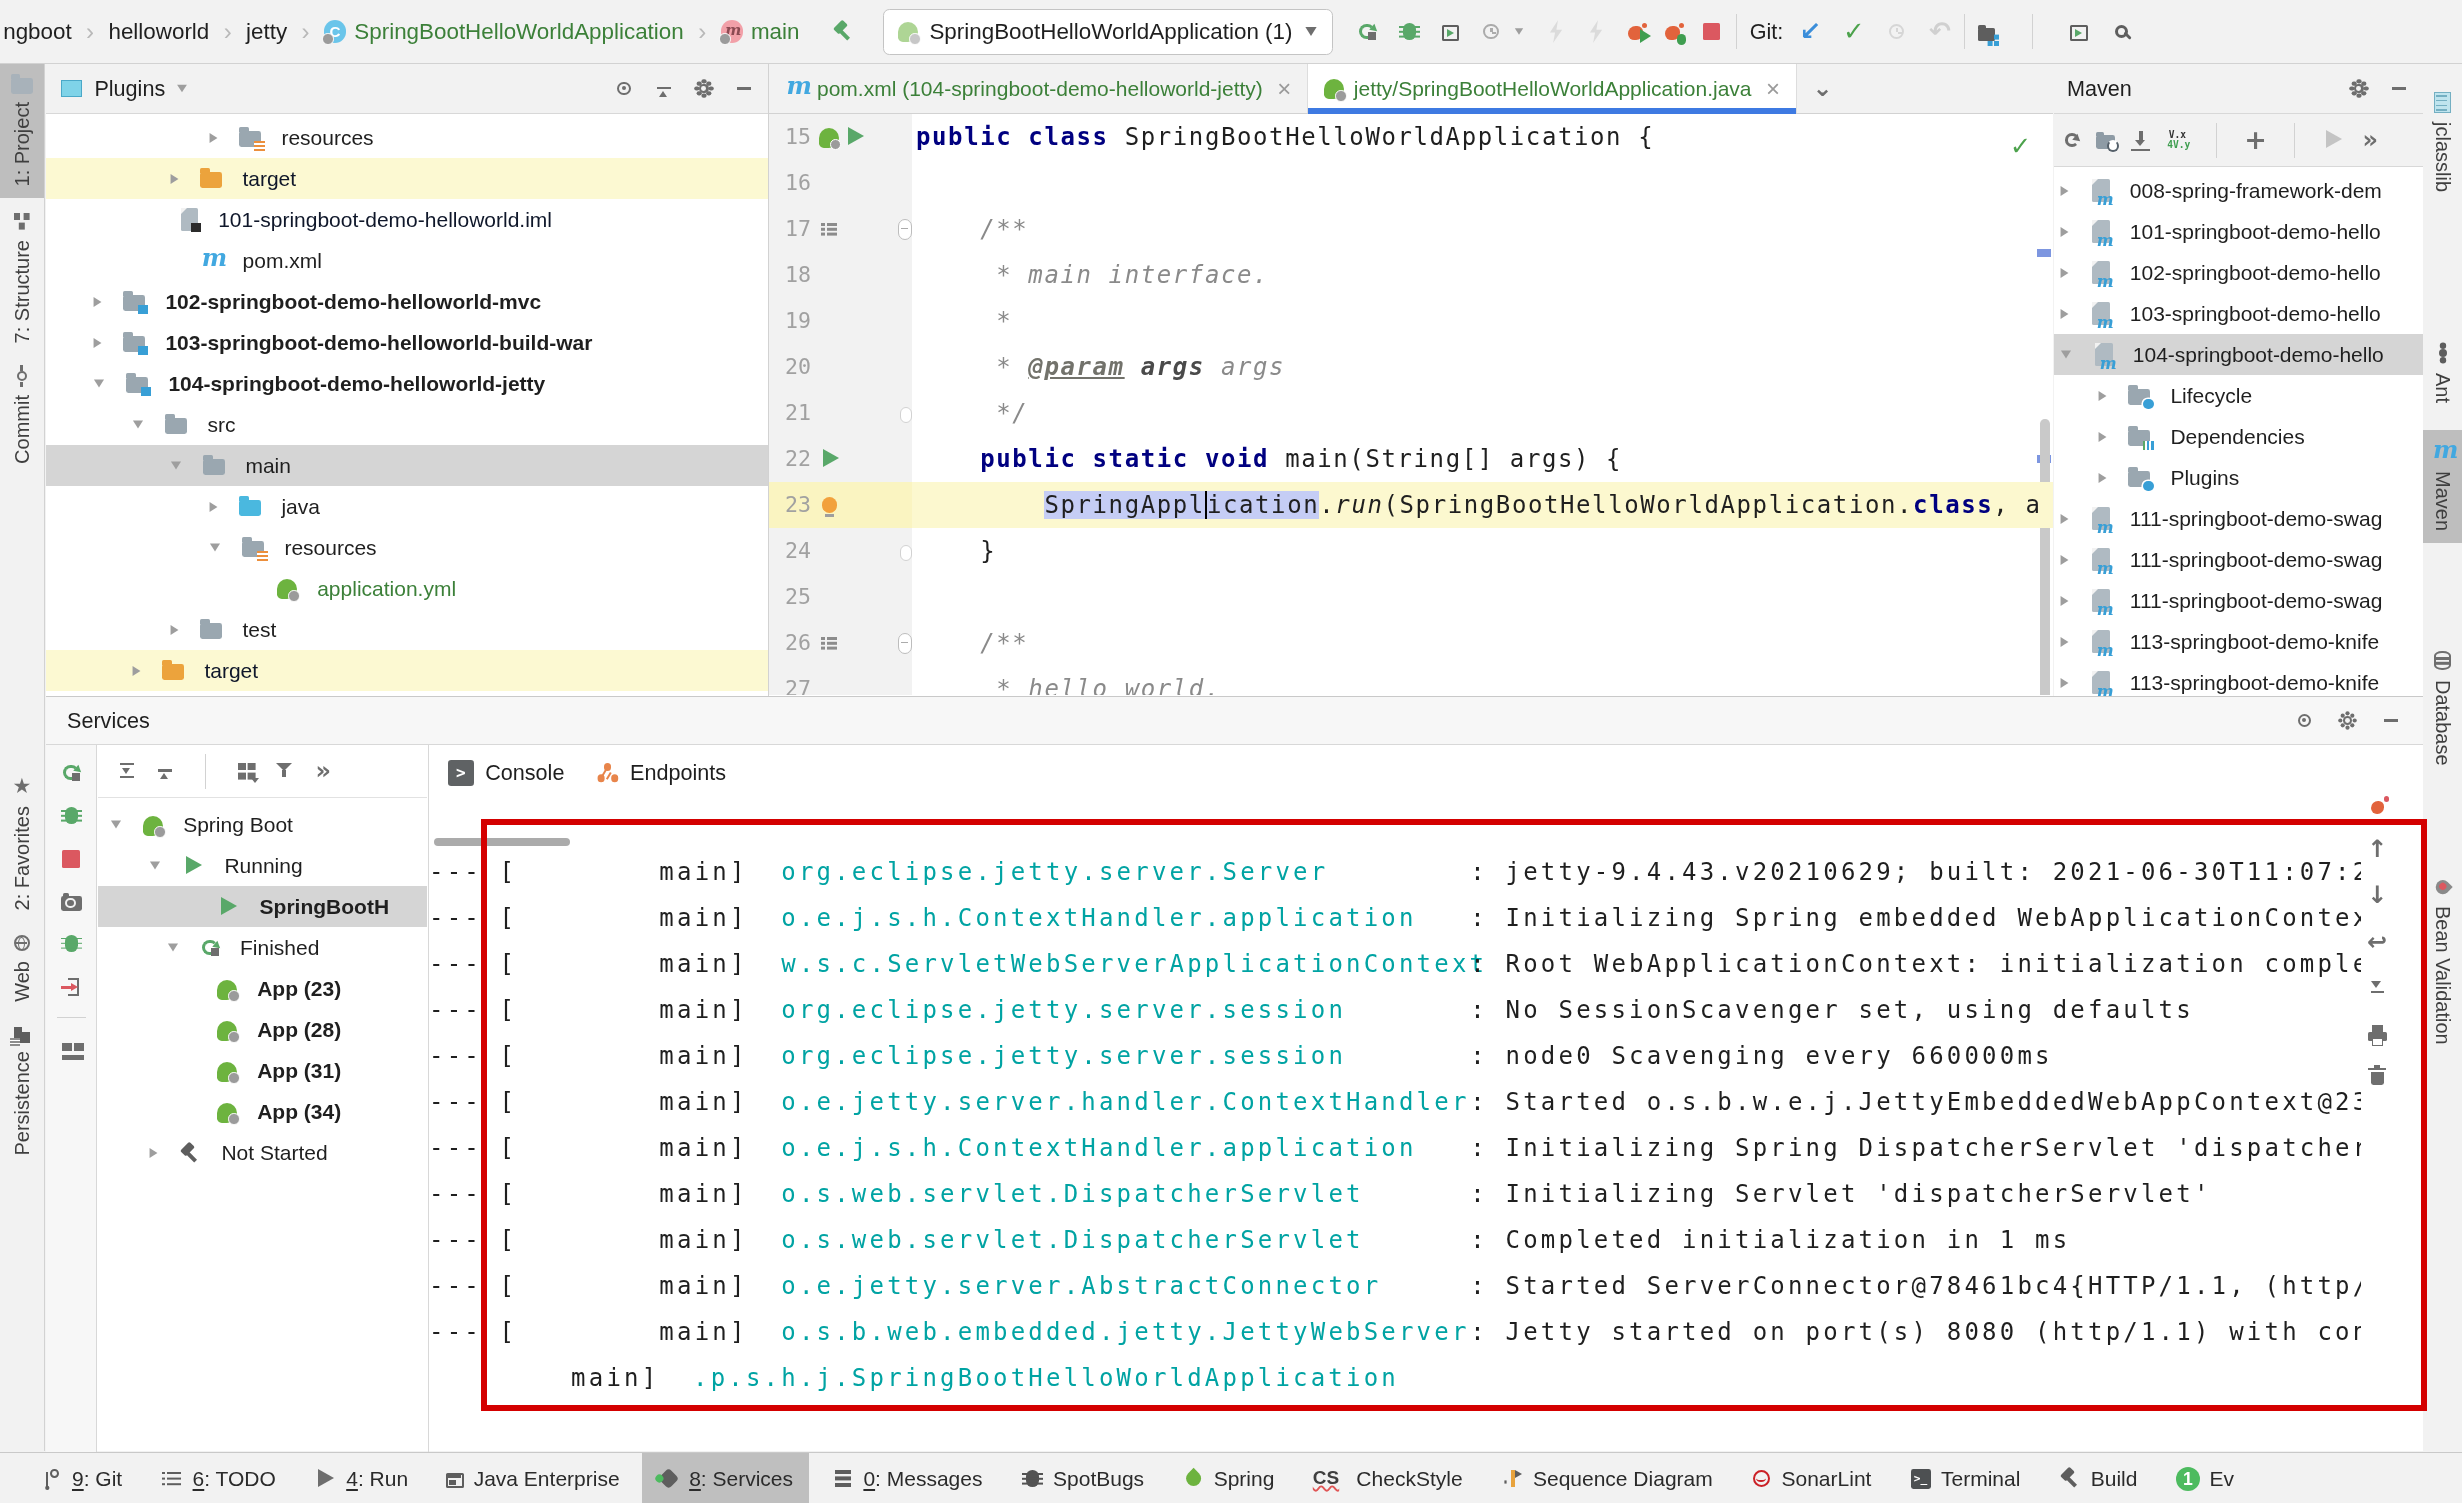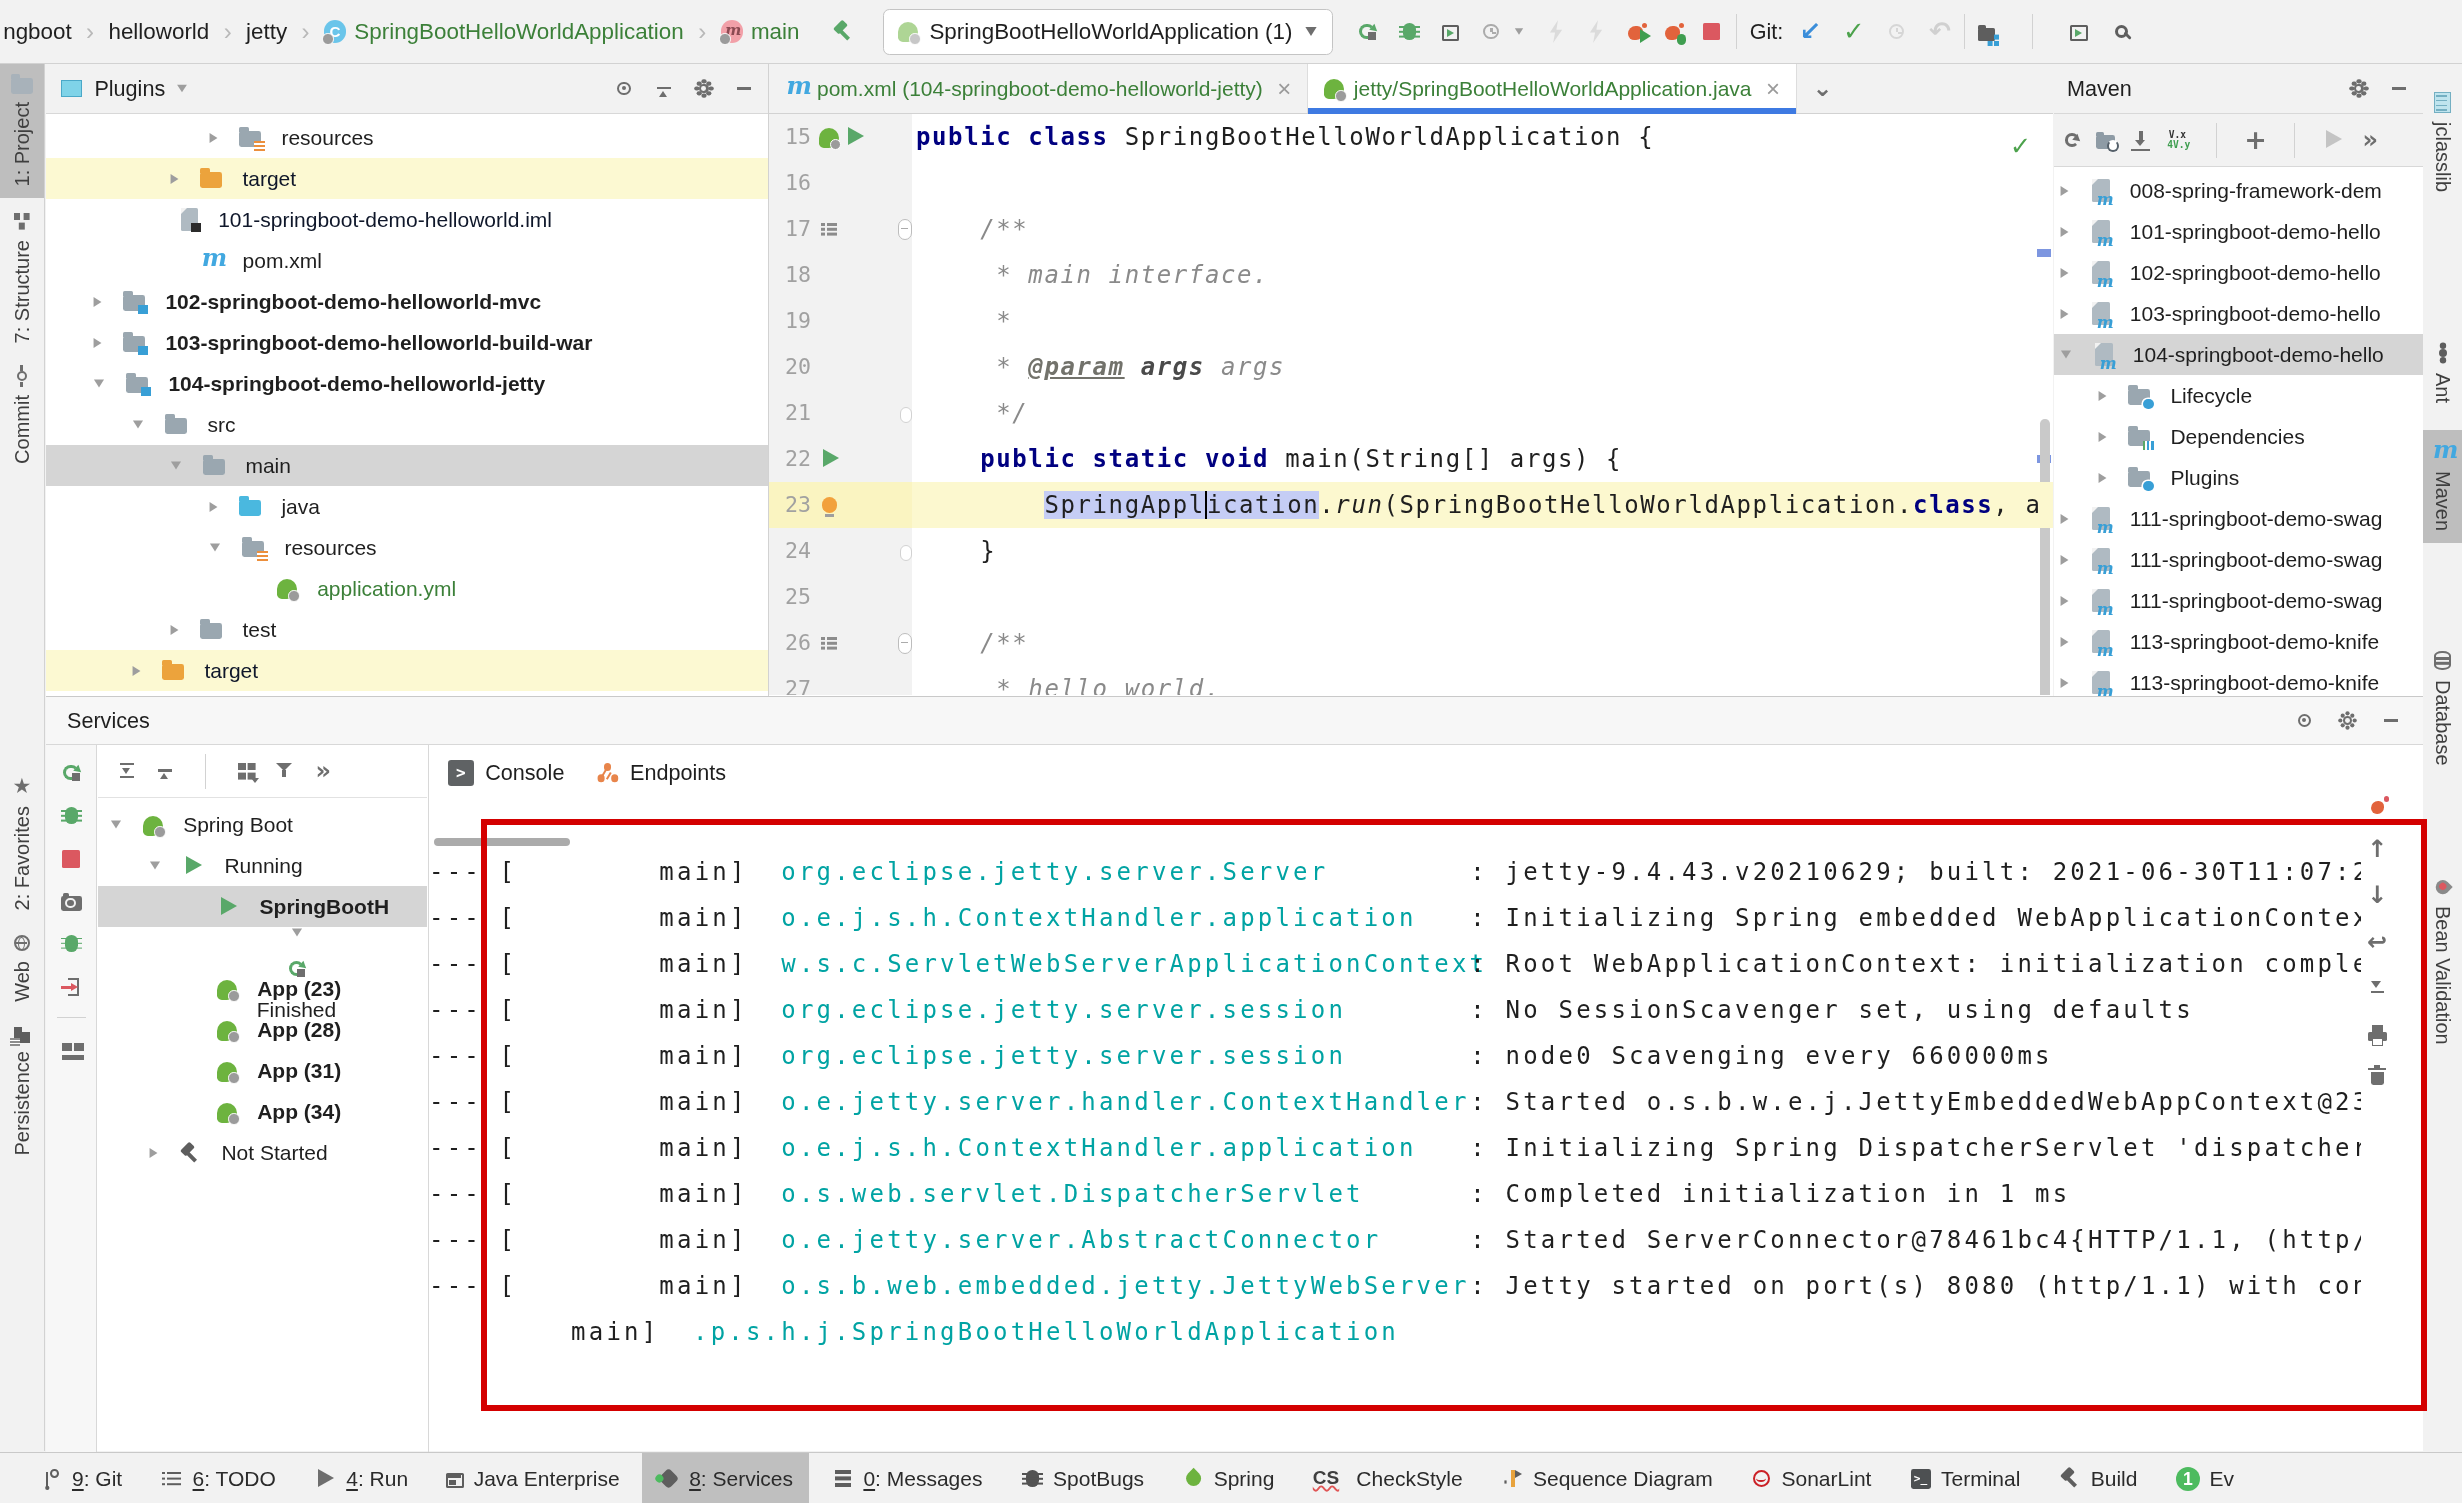--- a/index.html
+++ b/index.html
@@ -663,21 +663,21 @@
         <div class="treerow" style="padding-left: 50px;">
           <span class="tri d" style="transform: scale(0.72);"></span>
           <span class="ic ic-runtri"></span>
           <span class="lbl">Running</span>
         </div>
         <div class="treerow bg-sel" style="padding-left: 88px;">
           <span class="tri none" style="transform: scale(0.72);"></span>
           <span class="ic ic-runtri"></span>
           <span class="lbl bold">SpringBootH</span>
         </div>
-        <div class="treerow" style="padding-left: 68px; flex-direction: column;">
+        <div class="treerow" style="padding-left: 68px;">
           <span class="tri d" style="transform: scale(0.72);"></span>
           <span class="ic ic-rerun"></span>
           <span class="lbl">Finished</span>
         </div>
         <div class="treerow" style="padding-left: 88px;">
           <span class="tri none" style="transform: scale(0.72);"></span>
           <span class="ic ic-spring"></span>
           <span class="lbl bold">App (23)</span>
         </div>
         <div class="treerow" style="padding-left: 88px;">
@@ -715,20 +715,21 @@
       </div>
     <div id="hthumb"></div>
     <div id="console-out" style="--teal: #00A3A3;">
         <div class="cline"><span>--- [</span><span class="thr">main] </span><span class="lg">org.eclipse.jetty.server.Server</span><span>: </span><span>jetty-9.4.43.v20210629; built: 2021-06-30T11:07:22.254Z;</span></div>
         <div class="cline"><span>--- [</span><span class="thr">main] </span><span class="lg">o.e.j.s.h.ContextHandler.application</span><span>: </span><span>Initializing Spring embedded WebApplicationContext</span></div>
         <div class="cline"><span>--- [</span><span class="thr">main] </span><span class="lg">w.s.c.ServletWebServerApplicationContext</span><span>: </span><span>Root WebApplicationContext: initialization completed in</span></div>
         <div class="cline"><span>--- [</span><span class="thr">main] </span><span class="lg">org.eclipse.jetty.server.session</span><span>: </span><span>No SessionScavenger set, using defaults</span></div>
         <div class="cline"><span>--- [</span><span class="thr">main] </span><span class="lg">org.eclipse.jetty.server.session</span><span>: </span><span>node0 Scavenging every 660000ms</span></div>
         <div class="cline"><span>--- [</span><span class="thr">main] </span><span class="lg">o.e.jetty.server.handler.ContextHandler</span><span>: </span><span>Started o.s.b.w.e.j.JettyEmbeddedWebAppContext@232024b9{</span></div>
         <div class="cline"><span>--- [</span><span class="thr">main] </span><span class="lg">o.e.j.s.h.ContextHandler.application</span><span>: </span><span>Initializing Spring DispatcherServlet 'dispatcherServlet</span></div>
+        <div class="cline"><span>--- [</span><span class="thr">main] </span><span class="lg">o.s.web.servlet.DispatcherServlet</span><span>: </span><span>Initializing Servlet 'dispatcherServlet'</span></div>
         <div class="cline"><span>--- [</span><span class="thr">main] </span><span class="lg">o.s.web.servlet.DispatcherServlet</span><span>: </span><span>Completed initialization in 1 ms</span></div>
         <div class="cline"><span>--- [</span><span class="thr">main] </span><span class="lg">o.e.jetty.server.AbstractConnector</span><span>: </span><span>Started ServerConnector@78461bc4{HTTP/1.1, (http/1.1)}{0</span></div>
         <div class="cline"><span>--- [</span><span class="thr">main] </span><span class="lg">o.s.b.web.embedded.jetty.JettyWebServer</span><span>: </span><span>Jetty started on port(s) 8080 (http/1.1) with context pa</span></div>
         <div class="cline"><span class="thr">main] </span><span class="lg">.p.s.h.j.SpringBootHelloWorldApplication</span></div>
       </div>
     <div id="console-icons">
         <span class="notif-dot"></span>
         <span class="tglyph" style="color: rgb(110, 110, 110); font-size: 24px;">↑</span>
         <span class="tglyph" style="color: rgb(110, 110, 110); font-size: 24px;">↓</span>
         <span class="tglyph" style="color: rgb(110, 110, 110); font-size: 24px;">↩</span>

